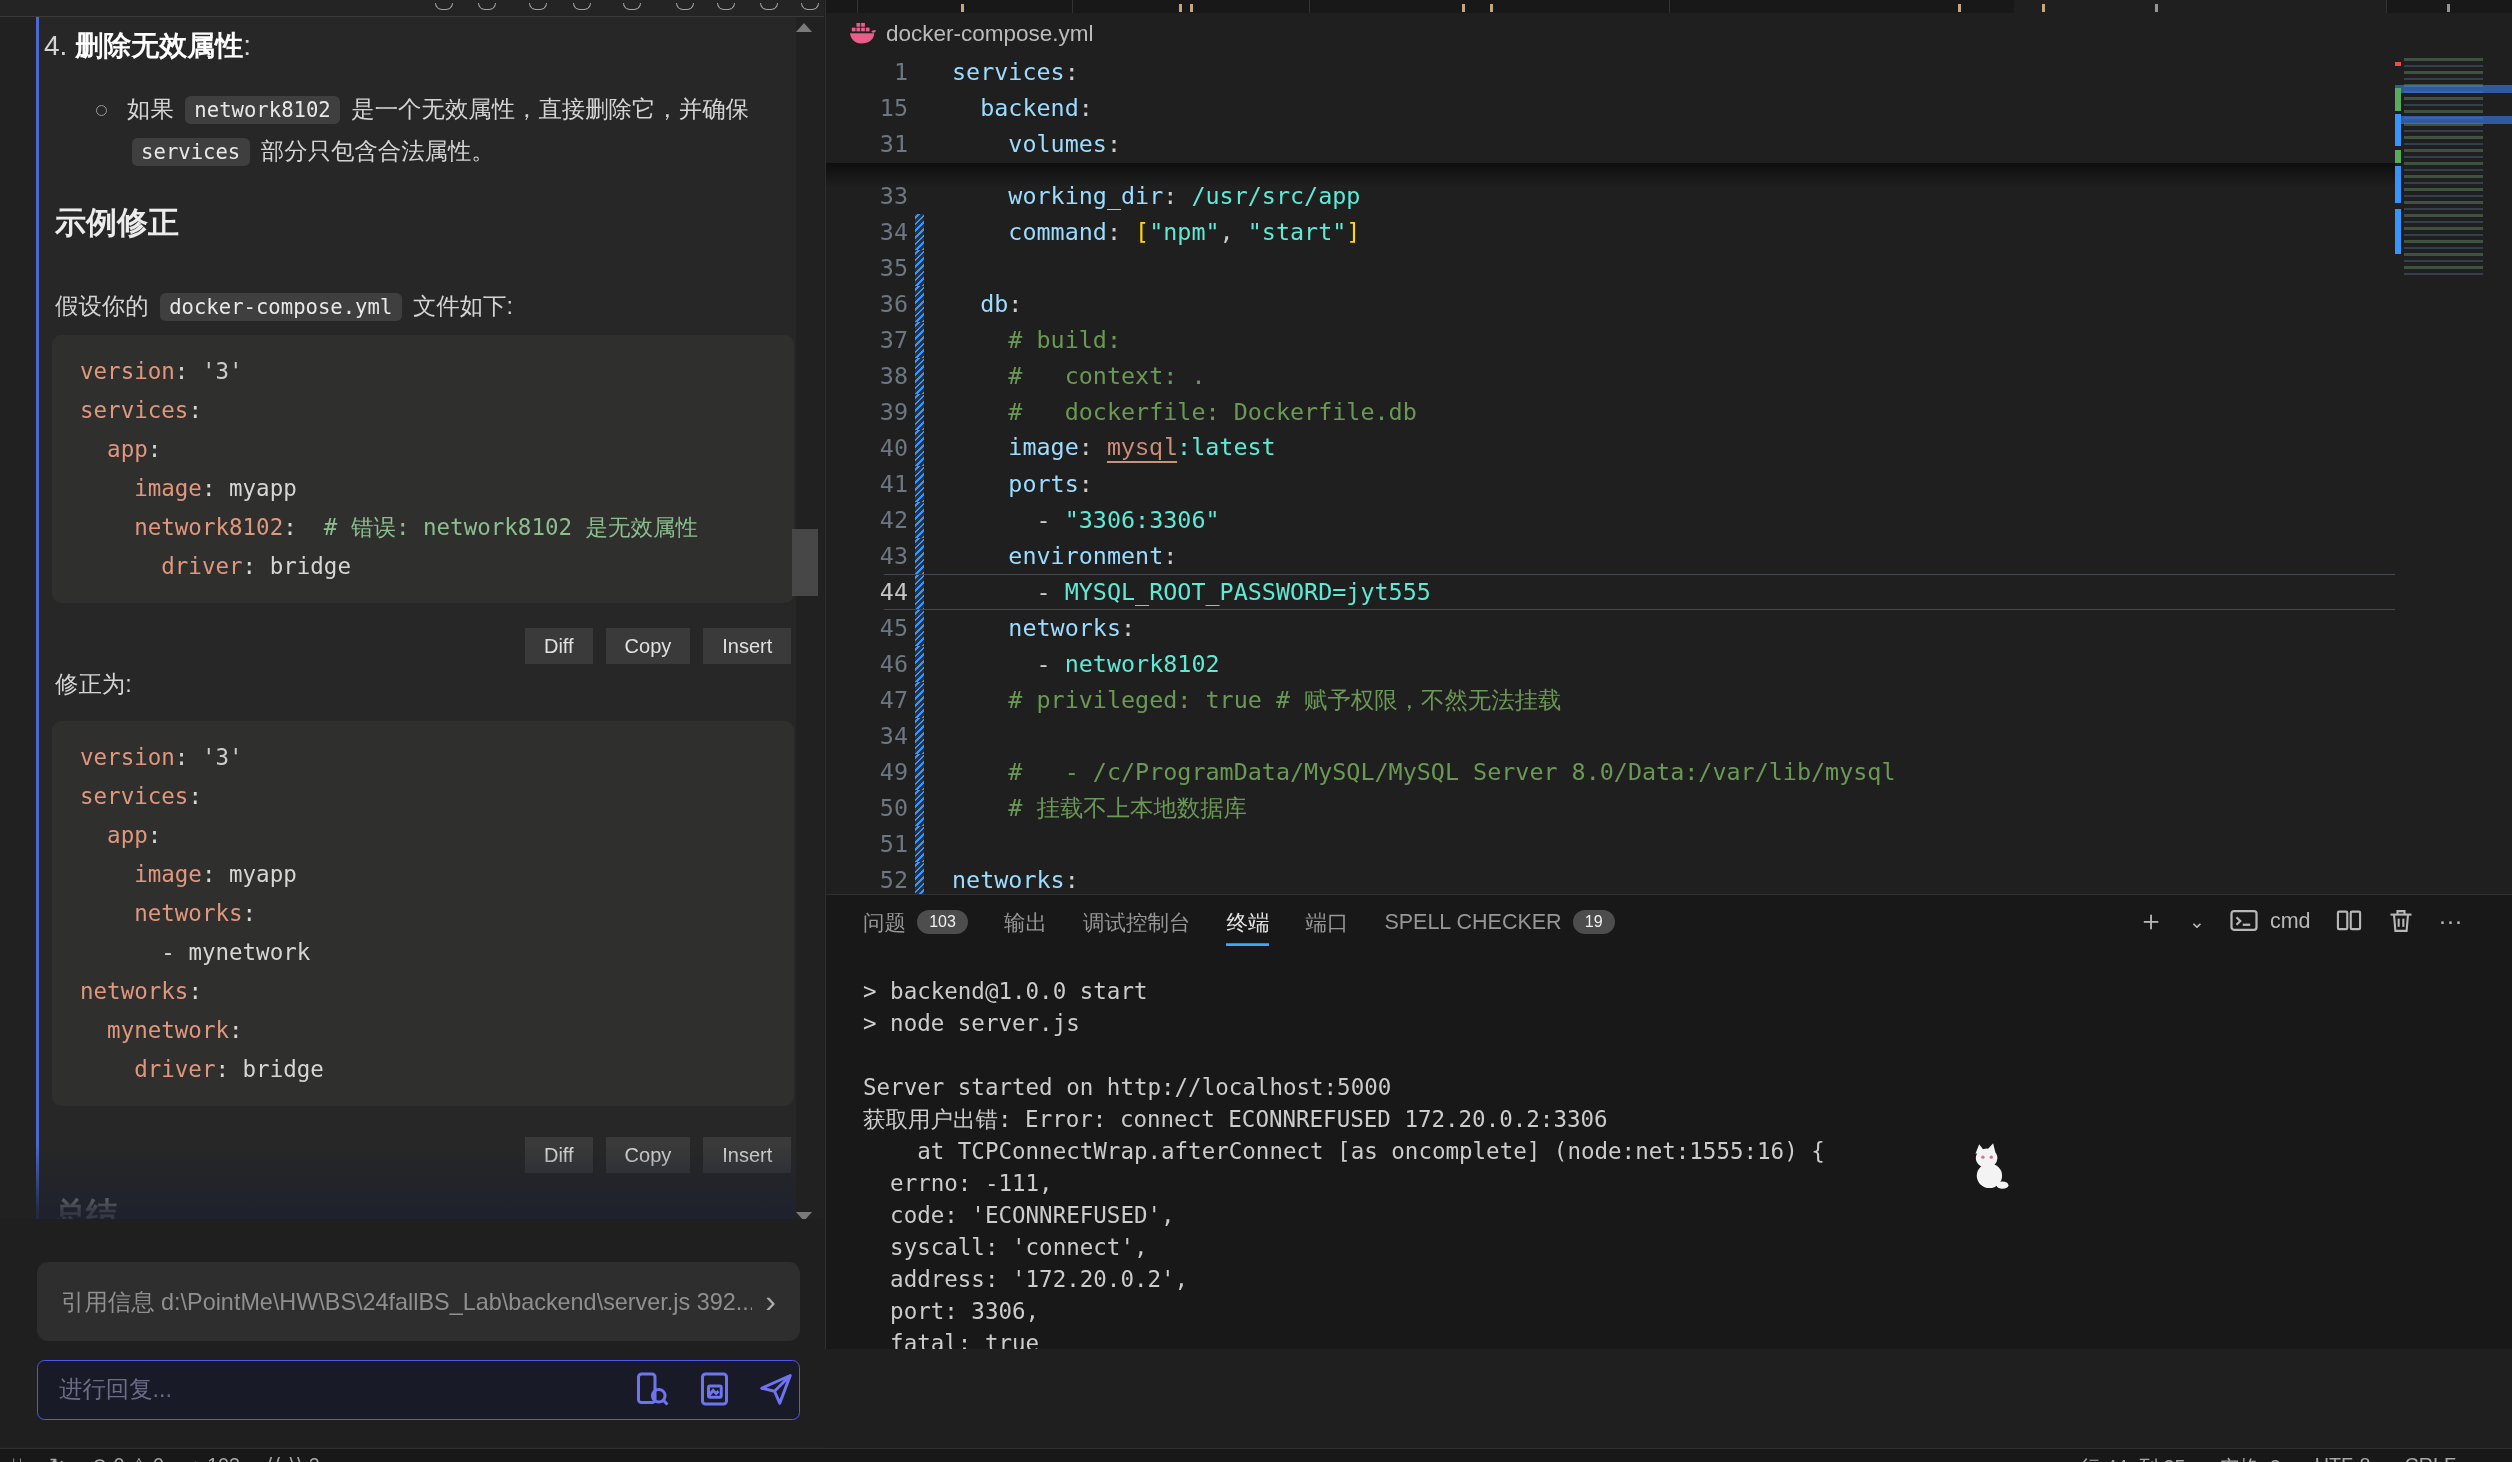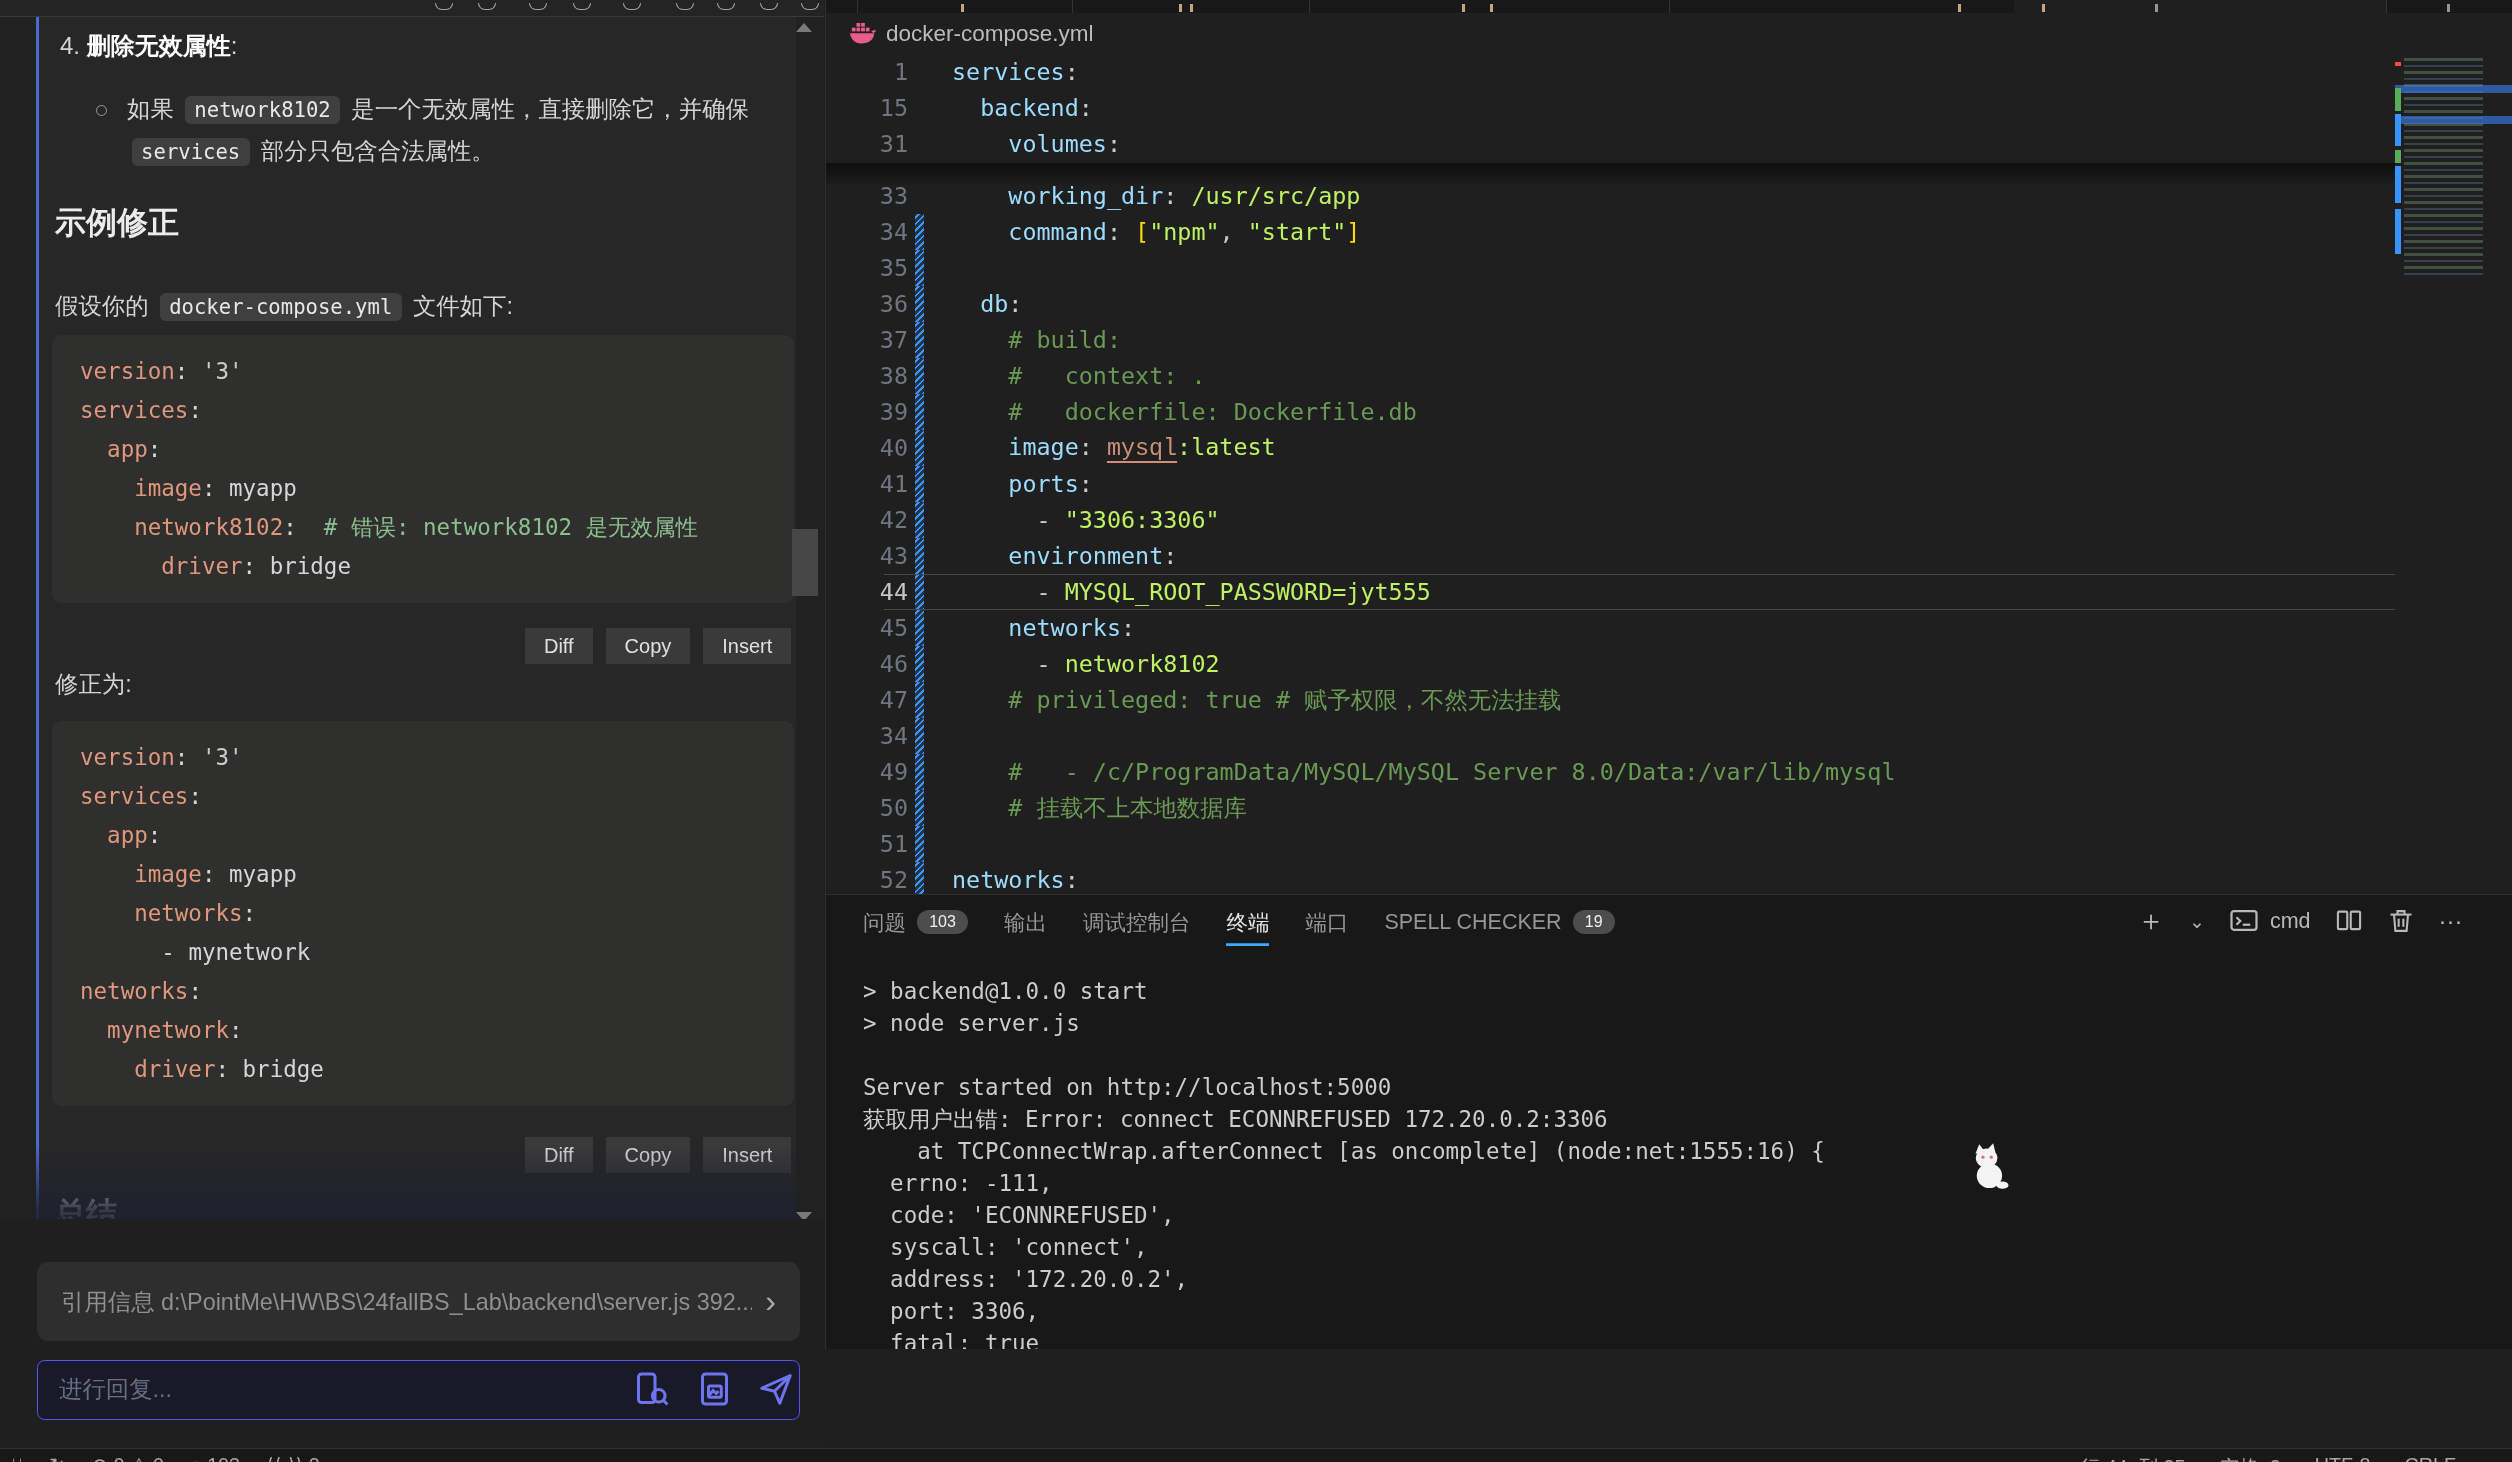--- a/index.html
+++ b/index.html
@@ -55,21 +55,21 @@
   .erow.cur::after{content:"";position:absolute;left:58px;right:0;top:0;bottom:0;
     border-top:1.9px solid #45484c;border-bottom:1.9px solid #45484c;pointer-events:none;}
   #sticky-scroll{left:0;top:54px;width:1569px;background:#1f1f1f;z-index:3;}
   #sticky-shadow{left:0;top:163px;width:1569px;height:24px;z-index:3;
     background:linear-gradient(180deg,rgba(0,0,0,.55),rgba(0,0,0,0));}
   #editor-lines{left:0;top:178px;width:1569px;}
   
   .tok-t{color:#d4d4d4}.tok-b{color:#fff;font-weight:700}
   .tok-chip{font:20.6px "DejaVu Sans Mono",monospace;background:#3f3f3f;color:#e8e8e8;border-radius:5.6px;padding:1.9px 9.4px;margin:0 4.7px;}
   .tok-ck{color:#e0977d}.tok-cv{color:#d6d6d6}.tok-cp{color:#d6d6d6}.tok-cs{color:#cccccc}.tok-cc{color:#8cbf8e}
-  .tok-k{color:#9cdcfe}.tok-v{color:#bef264}.tok-p{color:#cccccc}.tok-c{color:#6a9955}.tok-y{color:#ffd70b}
+  .tok-k{color:#9cdcfe}.tok-v{color:#5eead4}.tok-p{color:#cccccc}.tok-c{color:#6a9955}.tok-y{color:#ffd70b}
   .tok-vu{color:#ce9178;text-decoration:underline;text-underline-offset:5.6px;font-family:Liberation Mono, monospace;}
   
   #minimap{left:1569px;top:54px;width:118px;height:227px;cursor:pointer;}
   #minimap-texture{position:absolute;left:9.4px;top:3.7px;width:79px;height:219px;opacity:.8;
     background:repeating-linear-gradient(180deg,rgba(126,170,126,.45) 0 2.8px,rgba(0,0,0,0) 2.8px 6.6px,rgba(110,150,200,.35) 6.6px 9.4px,rgba(0,0,0,0) 9.4px 13px);}
   .mm-bar{position:absolute;left:0;width:5.6px;}
   .mm-hl{position:absolute;left:0;width:118px;height:8.4px;background:rgba(58,130,247,.6);}
   
   #terminal-panel{left:825px;top:894px;width:1687px;height:455px;background:#181818;border-top:0.9px solid #2f2f2f;border-left:0.9px solid #2f2f2f;box-sizing:border-box;overflow:hidden;}
   #panel-tabs{position:absolute;left:37px;top:3.7px;display:flex;gap:36px;height:47px;}
@@ -102,21 +102,21 @@
     <span class="tb-frag" style="left:623px"></span>
     <span class="tb-frag" style="left:676px"></span>
     <span class="tb-frag" style="left:717px"></span>
     <span class="tb-frag" style="left:760px"></span>
     <span class="tb-frag" style="left:801px"></span>
   </div>
 
   <div id="chat-scrollarea" class="abs">
     <div id="chat-accent" class="abs"></div>
 
-    <div class="chat-text" style="left:24px;top:7.5px;font-size:24px"><span class="tok-t">4. </span><span class="tok-b">删除无效属性</span><span class="tok-t">:</span></div>
+    <div class="chat-text" style="left:8px;top:7.5px;font-size:28px"><span class="tok-t">4. </span><span class="tok-b">删除无效属性</span><span class="tok-t">:</span></div>
 
     <span class="bullet-ring" style="left:60px;top:88px"></span>
     <div class="chat-text" style="left:91px;top:71px;width:655px"><span class="tok-t">如果 </span><span class="tok-chip">network8102</span><span class="tok-t"> 是一个无效属性，直接删除它，并确保 </span><span class="tok-chip">services</span><span class="tok-t"> 部分只包含合法属性。</span></div>
 
     <div class="chat-h2" style="left:19px;top:185px">示例修正</div>
 
     <div class="chat-text" style="left:19px;top:268px;width:712px"><span class="tok-t">假设你的 </span><span class="tok-chip">docker-compose.yml</span><span class="tok-t"> 文件如下:</span></div>
 
     <div class="codeblock" style="top:318px">
         <div class="codeline"><span class="tok-ck">version</span><span class="tok-cp">: </span><span class="tok-cs">'3'</span></div>

